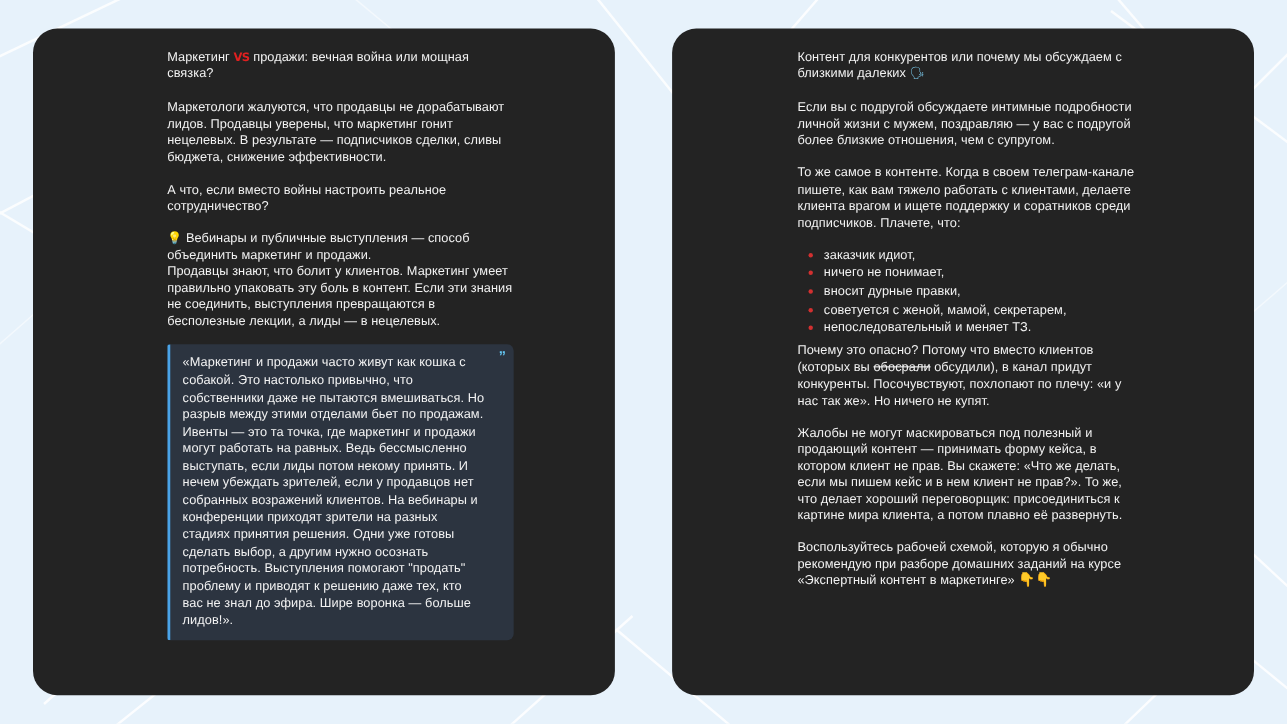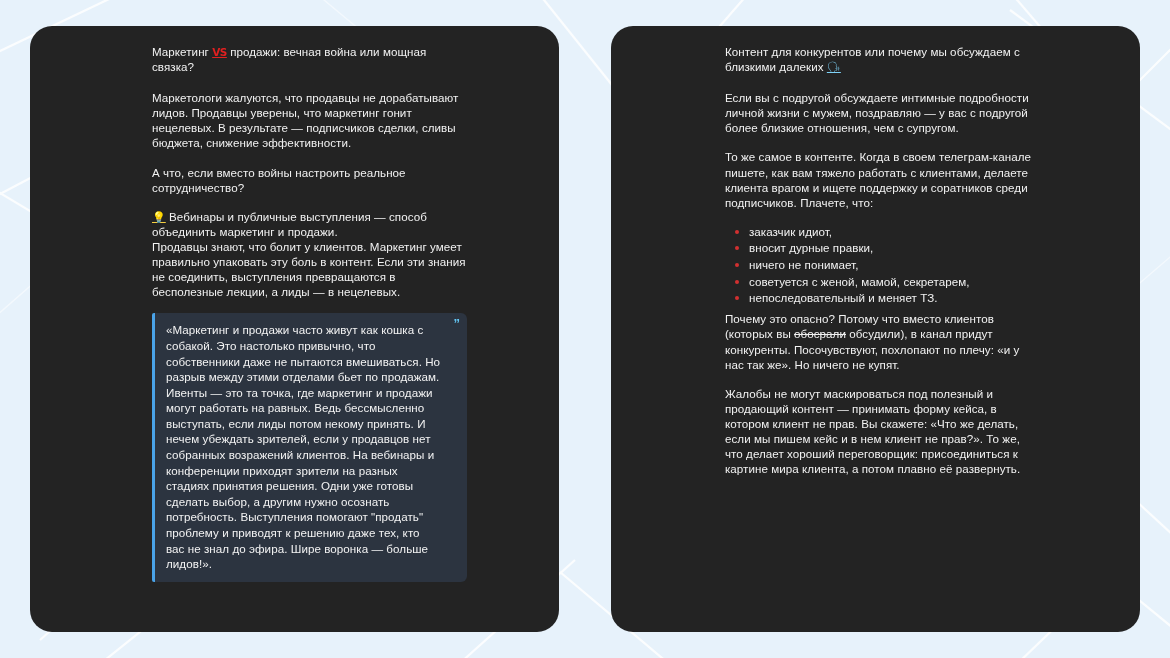--- a/index.html
+++ b/index.html
@@ -59,21 +59,20 @@
     margin: 0 0 14px 0;
   }
   .post p.tight { margin-bottom: 0; }
   .post .head {
     margin-bottom: 16px;
   }
   .emoji {
     font-family: "DejaVu Sans", sans-serif;
     font-size: 11px;
     line-height: 1;
-    text-decoration: underline;
   }
   .em-vs    { color: #e02020; font-weight: 700; letter-spacing: -0.5px; font-size: 10.5px; }
   .em-bulb  { color: #f6cf3f; }
   .em-mic   { color: #cfd4da; }
   .em-mask  { color: #7fd2f7; }
   .em-down  { color: #f2b733; font-size: 12.5px; }
 
   .strike { text-decoration: line-through; }
 
   
@@ -181,29 +180,30 @@
     <div class="post">
 
       <p class="head"><span>Контент для конкурентов или почему мы обсуждаем с близкими далеких </span><span class="emoji em-mask">🗣</span></p>
 
       <p>Если вы с подругой обсуждаете интимные подробности личной жизни с мужем, поздравляю — у вас с подругой более близкие отношения, чем с супругом.</p>
 
       <p>То же самое в контенте. Когда в своем телеграм-канале пишете, как вам тяжело работать с клиентами, делаете клиента врагом и ищете поддержку и соратников среди подписчиков. Плачете, что:</p>
 
       <ul class="bullets">
         <li>заказчик идиот,</li>
+        <li>ничего не понимает,</li>
         <li>вносит дурные правки,</li>
-        <li>ничего не понимает,</li>
         <li>советуется с женой, мамой, секретарем,</li>
         <li>непоследовательный и меняет ТЗ.</li>
       </ul>
 
       <p><span>Почему это опасно? Потому что вместо клиентов (которых вы </span><span class="strike">обосрали</span><span> обсудили), в канал придут конкуренты. Посочувствуют, похлопают по плечу: «и у нас так же». Но ничего не купят.</span></p>
 
 
       <p>Жалобы не могут маскироваться под полезный и продающий контент — принимать форму кейса, в котором клиент не прав. Вы скажете: «Что же делать, если мы пишем кейс и в нем клиент не прав?». То же, что делает хороший переговорщик: присоединиться к картине мира клиента, а потом плавно её развернуть.</p>
 
 
+      <p><span>Воспользуйтесь рабочей схемой, которую я обычно рекомендую при разборе домашних заданий на курсе «Экспертный контент в маркетинге» </span><span class="emoji em-down">👇👇</span></p>
 
     </div>
   </div>
 
 </div>
 
 </body></html>

